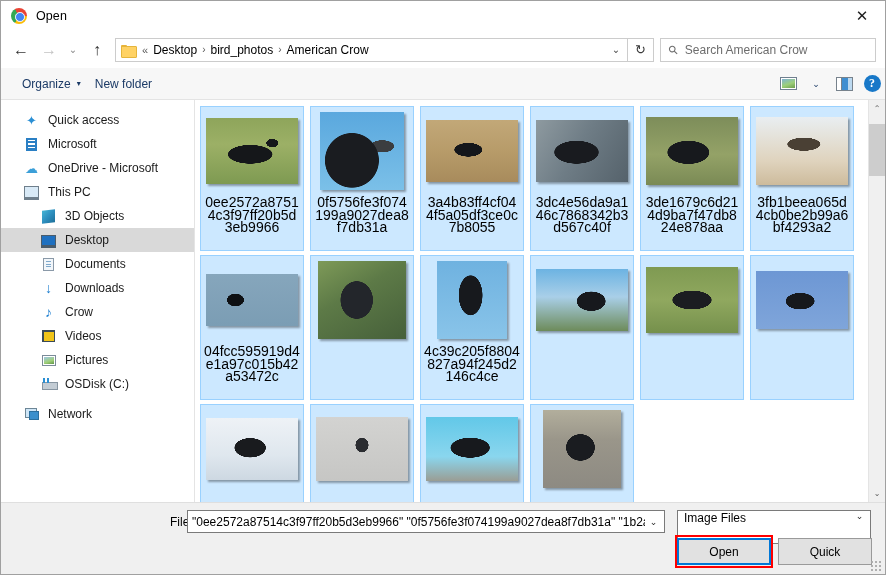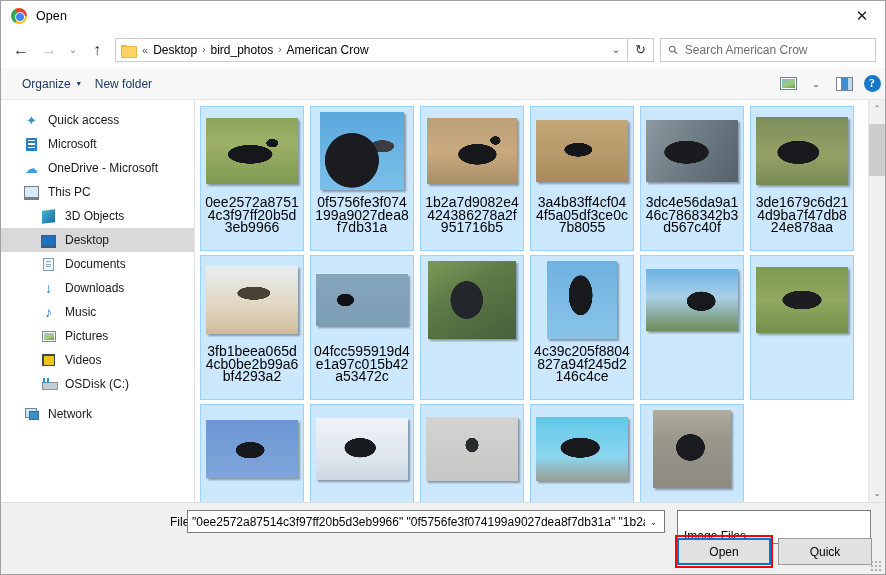--- a/index.html
+++ b/index.html
@@ -258,21 +258,21 @@
   .fn-value {
     font-size: 12px; color: #000; white-space: nowrap;
     overflow: hidden; flex: 1 1 auto;
   }
   .fn-caret { width: 17px; flex: 0 0 auto; text-align: center; font-size: 9px; color: #2a2a2a; }
 
   .filter-combo {
     position: absolute; left: 676px; top: 509px;
     width: 194px; height: 34px;
     border: 1px solid #7a7a7a; background: #fff;
-    display: flex; align-items: flex-end; padding: 0 2px 0 6px;
+    display: flex; align-items: flex-start; padding: 0 2px 0 6px;
   }
   .filter-value { font-size: 12px; color: #000; flex: 1 1 auto; white-space: nowrap; }
 
   .open-wrap { position: absolute; left: 676px; top: 537px; }
   .annot-red {
     position: absolute; left: -2px; top: -3px;
     width: 98px; height: 33px;
     border: 2px solid #ff0000;
     pointer-events: none;
   }
@@ -408,33 +408,33 @@
         <div class="nav-item lvl1">
           <span class="ni-icon">
             <span class="ic-dl">↓</span>
           </span>
           <span>Downloads</span>
         </div>
         <div class="nav-item lvl1">
           <span class="ni-icon">
             <span class="ic-music">♪</span>
           </span>
-          <span>Music</span>
+          <span>Crow</span>
+        </div>
+        <div class="nav-item lvl1">
+          <span class="ni-icon">
+            <span class="ic-vid"></span>
+          </span>
+          <span>Videos</span>
         </div>
         <div class="nav-item lvl1">
           <span class="ni-icon">
             <span class="ic-pic"></span>
           </span>
           <span>Pictures</span>
-        </div>
-        <div class="nav-item lvl1">
-          <span class="ni-icon">
-            <span class="ic-vid"></span>
-          </span>
-          <span>Videos</span>
         </div>
         <div class="nav-item lvl1">
           <span class="ni-icon">
             <span class="ic-disk"></span>
           </span>
           <span>OSDisk (C:)</span>
         </div>
         <div class="nav-item lvl0 gap">
           <span class="ni-icon">
             <span class="ic-net"></span>
@@ -449,26 +449,20 @@
             <div class="thumb-wrap">
               <div class="thumb" style="width: 92px; height: 66px; background-image: radial-gradient(34% 20% at 48% 55%, rgb(21, 23, 26) 0px, rgb(21, 23, 26) 70%, transparent 72%), radial-gradient(9% 9% at 72% 38%, rgb(21, 23, 26) 0px, rgb(21, 23, 26) 70%, transparent 72%), linear-gradient(rgb(142, 165, 91) 0%, rgb(156, 176, 102) 40%, rgb(126, 154, 82) 100%);"></div>
             </div>
             <div class="tile-label">0ee2572a87514c3f97ff20b5d3eb9966</div>
           </div>
           <div class="tile selected">
             <div class="thumb-wrap">
               <div class="thumb" style="width: 84px; height: 78px; background-image: radial-gradient(44% 48% at 38% 62%, rgb(26, 28, 32) 0px, rgb(26, 28, 32) 72%, transparent 74%), radial-gradient(20% 11% at 74% 44%, rgb(59, 61, 64) 0px, rgb(59, 61, 64) 70%, transparent 72%), linear-gradient(rgb(90, 168, 222) 0%, rgb(123, 192, 232) 100%);"></div>
             </div>
             <div class="tile-label">0f5756fe3f074199a9027dea8f7db31a</div>
-          </div>
-          <div class="tile selected">
-            <div class="thumb-wrap">
-              <div class="thumb" style="width: 90px; height: 66px; background-image: radial-gradient(30% 22% at 56% 55%, rgb(22, 24, 27) 0px, rgb(22, 24, 27) 70%, transparent 72%), radial-gradient(8% 9% at 76% 34%, rgb(22, 24, 27) 0px, rgb(22, 24, 27) 70%, transparent 72%), linear-gradient(rgb(185, 160, 119) 0%, rgb(202, 169, 126) 50%, rgb(168, 143, 102) 100%);"></div>
-            </div>
-            <div class="tile-label">1b2a7d9082e4424386278a2f951716b5</div>
           </div>
           <div class="tile selected">
             <div class="thumb-wrap">
               <div class="thumb" style="width: 92px; height: 62px; background-image: radial-gradient(22% 16% at 46% 48%, rgb(20, 22, 26) 0px, rgb(20, 22, 26) 68%, transparent 70%), linear-gradient(rgb(194, 168, 120) 0%, rgb(182, 154, 104) 55%, rgb(168, 139, 92) 100%);"></div>
             </div>
             <div class="tile-label">3a4b83ff4cf044f5a05df3ce0c7b8055</div>
           </div>
           <div class="tile selected">
             <div class="thumb-wrap">
               <div class="thumb" style="width: 92px; height: 62px; background-image: radial-gradient(34% 26% at 44% 52%, rgb(25, 27, 31) 0px, rgb(25, 27, 31) 70%, transparent 72%), linear-gradient(120deg, rgb(142, 154, 160) 0%, rgb(111, 125, 134) 45%, rgb(85, 98, 107) 100%);"></div>

